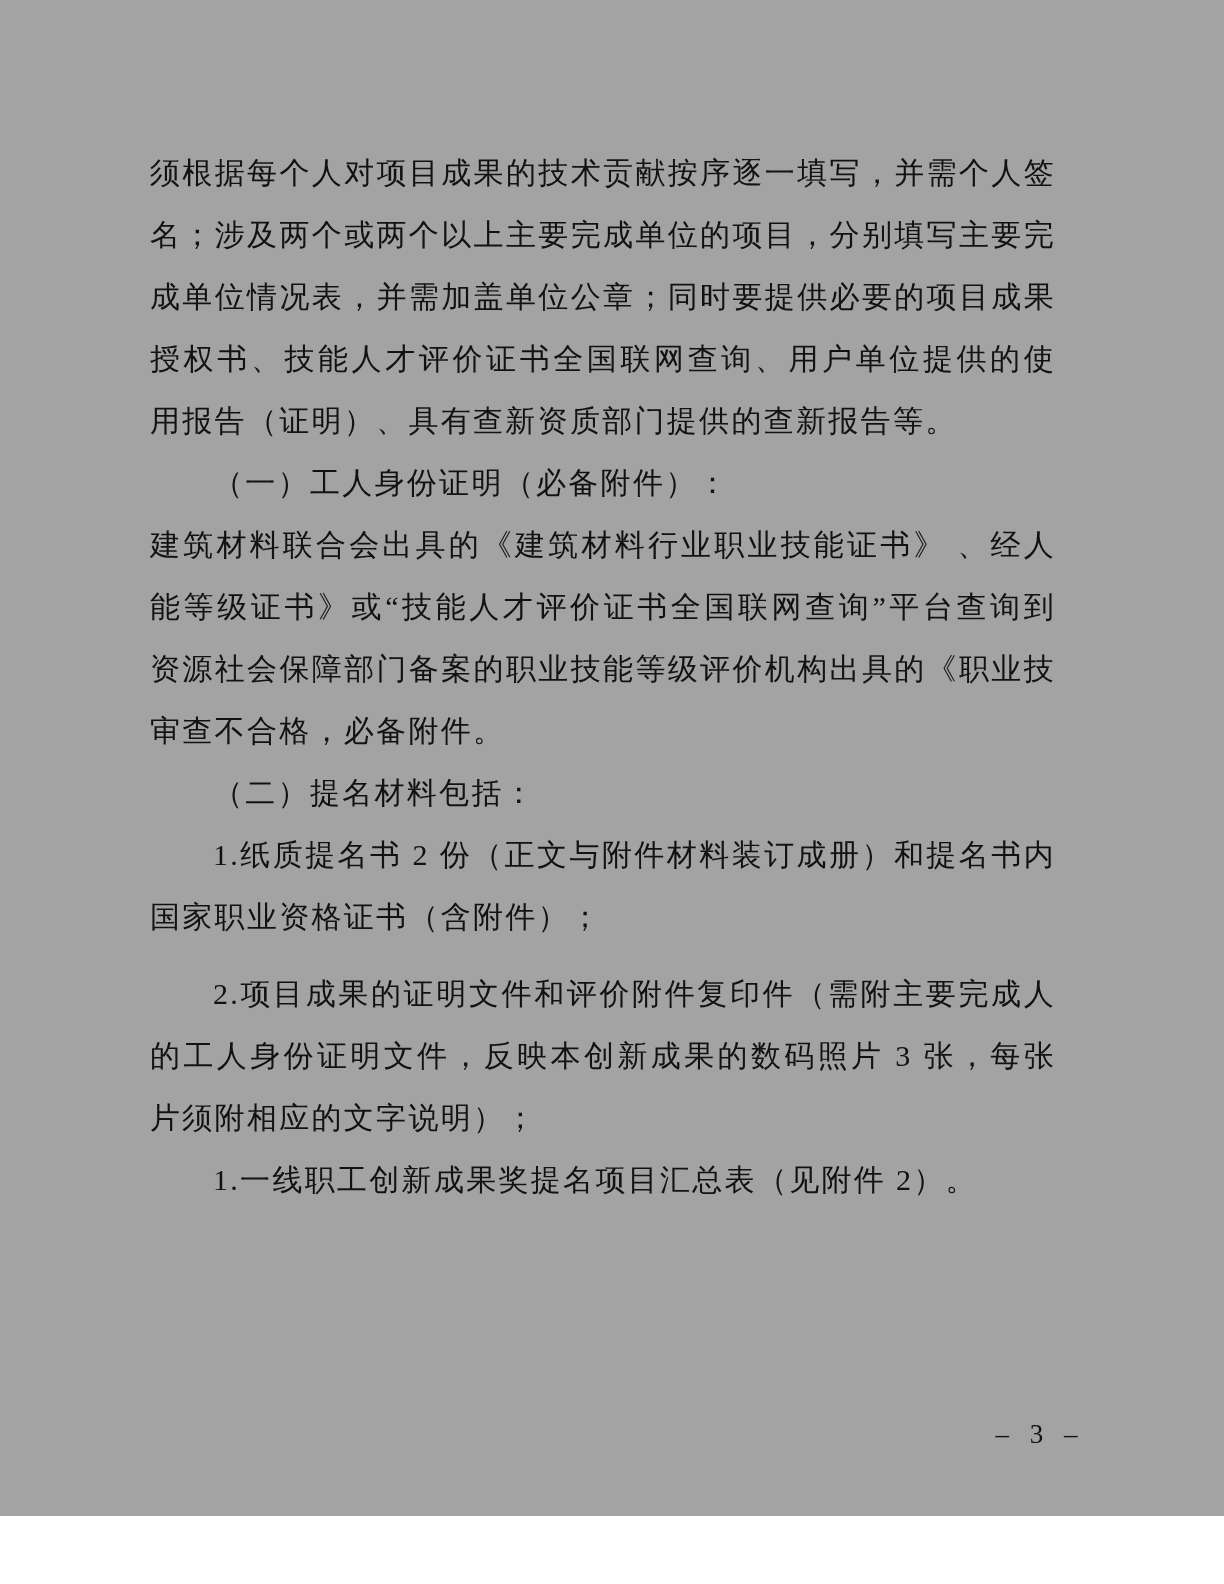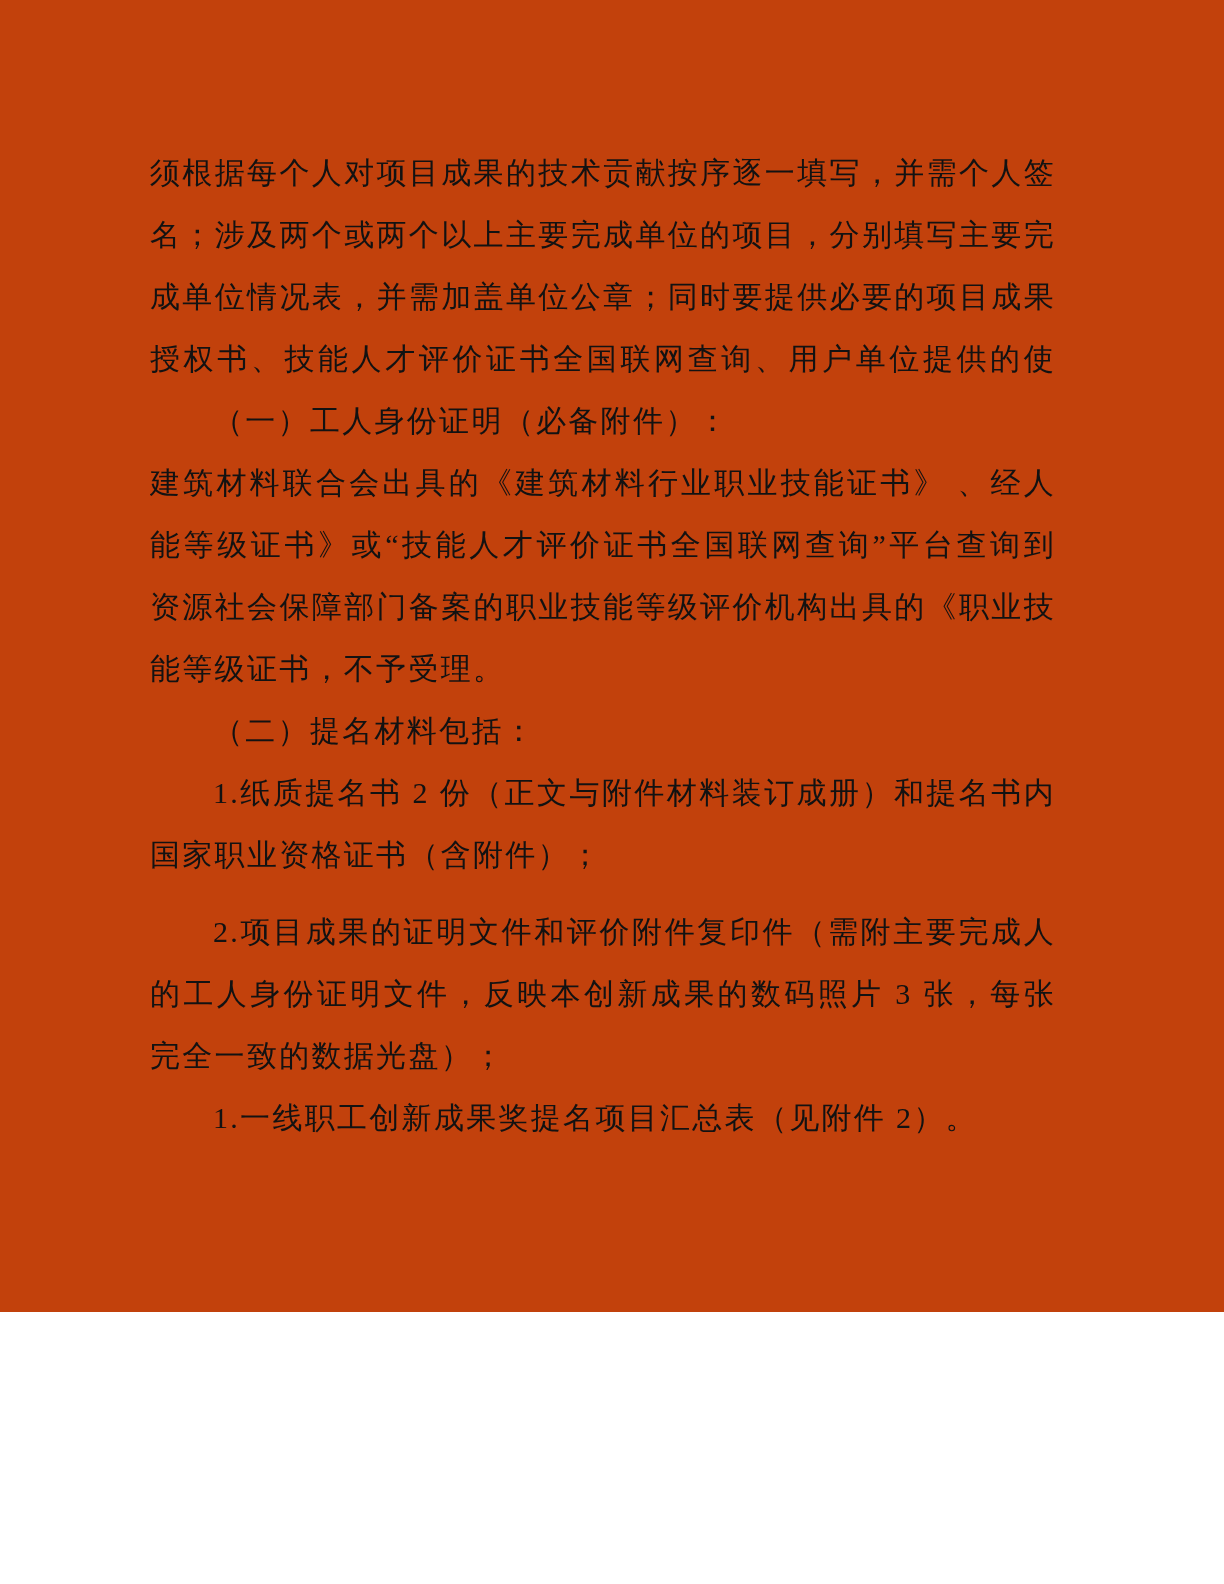--- a/index.html
+++ b/index.html
@@ -3,22 +3,22 @@
 <meta charset="utf-8">
 <style>
   html, body {
     margin: 0;
     padding: 0;
     background: #ffffff;
   }
   .page {
     position: relative;
     width: 1224px;
-    height: 1312px;
-    background: #c2410c;
+    height: 1516px;
+    background: #a3a3a3;
     overflow: hidden;
     font-family: "Liberation Serif", "DejaVu Serif", serif;
     color: #121212;
   }
   .text-block {
     position: absolute;
     left: 150px;
     top: 142px;
     width: 906px;
   }
@@ -62,46 +62,47 @@
 <body>
 
 <div class="page">
   <div class="text-block">
 
     <div class="para">
       <div class="line fill">须根据每个人对项目成果的技术贡献按序逐一填写，并需个人签</div>
       <div class="line fill">名；涉及两个或两个以上主要完成单位的项目，分别填写主要完</div>
       <div class="line fill">成单位情况表，并需加盖单位公章；同时要提供必要的项目成果</div>
       <div class="line fill">授权书、技能人才评价证书全国联网查询、用户单位提供的使</div>
+      <div class="line">用报告（证明）、具有查新资质部门提供的查新报告等。</div>
     </div>
 
     <div class="para">
       <div class="line indent">（一）工人身份证明（必备附件）：</div>
     </div>
 
     <div class="para">
       <div class="line fill">建筑材料联合会出具的《建筑材料行业职业技能证书》 、经人力</div>
       <div class="line fill">能等级证书》或“技能人才评价证书全国联网查询”平台查询到</div>
       <div class="line fill">资源社会保障部门备案的职业技能等级评价机构出具的《职业技</div>
-      <div class="line">能等级证书，不予受理。</div>
+      <div class="line">审查不合格，必备附件。</div>
     </div>
 
     <div class="para">
       <div class="line indent">（二）提名材料包括：</div>
     </div>
 
     <div class="para">
       <div class="line fill indent">1.纸质提名书 2 份（正文与附件材料装订成册）和提名书内容</div>
       <div class="line">国家职业资格证书（含附件）；</div>
     </div>
 
     <div class="para para-gap">
       <div class="line fill indent">2.项目成果的证明文件和评价附件复印件（需附主要完成人</div>
       <div class="line fill">的工人身份证明文件，反映本创新成果的数码照片 3 张，每张照</div>
-      <div class="line">完全一致的数据光盘）；</div>
+      <div class="line">片须附相应的文字说明）；</div>
     </div>
 
     <div class="para">
       <div class="line indent">1.一线职工创新成果奖提名项目汇总表（见附件 2）。</div>
     </div>
 
   </div>
 
   <div class="page-number">– 3 –</div>
 </div>

